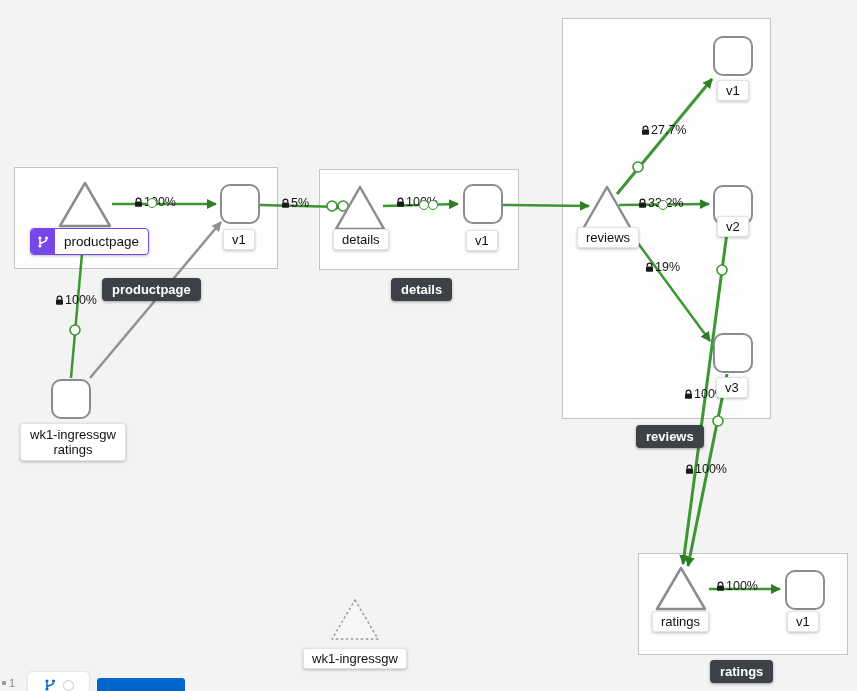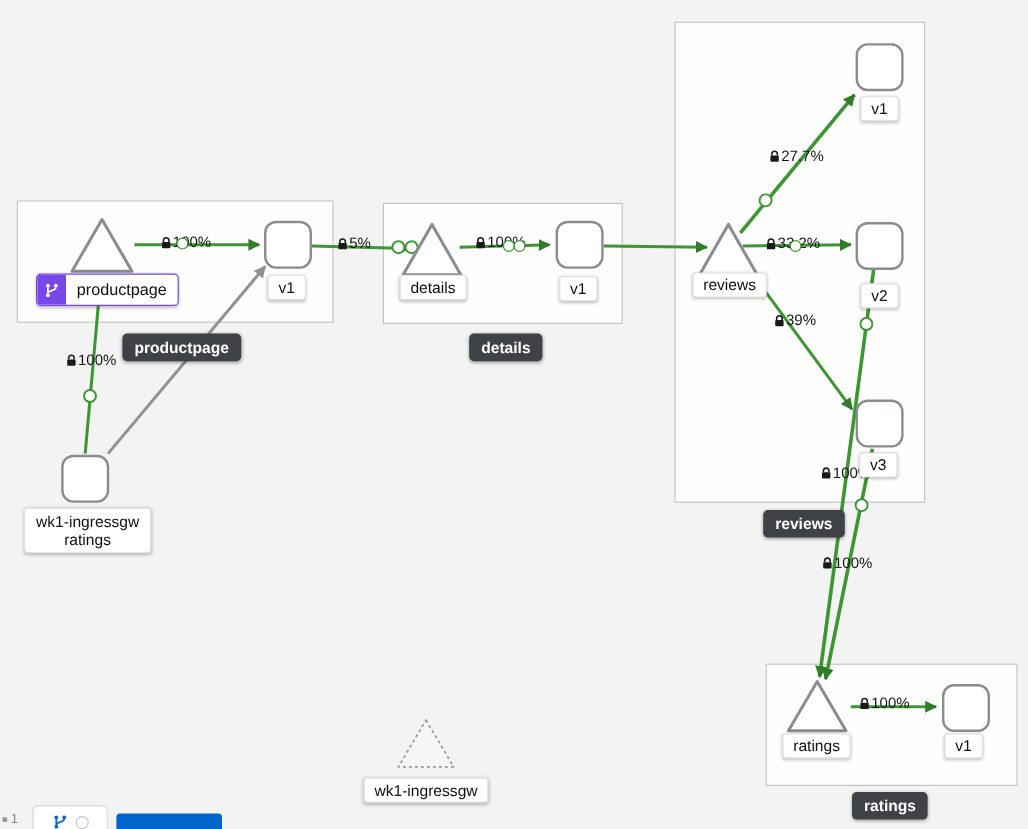--- a/index.html
+++ b/index.html
@@ -147,21 +147,21 @@
         <path d="M3.2 4.6V3.4a2.3 2.3 0 0 1 4.6 0v1.2" fill="none" stroke="#1a1a1a" stroke-width="1.3"></path>
         <rect x="2" y="4.6" width="7" height="5.2" rx="0.8" fill="#1a1a1a"></rect>
       </svg>
     <span>33.2%</span>
   </div>
   <div class="elabel" style="left:644px;top:260px">
     <svg width="11" height="11" viewBox="0 0 11 11">
         <path d="M3.2 4.6V3.4a2.3 2.3 0 0 1 4.6 0v1.2" fill="none" stroke="#1a1a1a" stroke-width="1.3"></path>
         <rect x="2" y="4.6" width="7" height="5.2" rx="0.8" fill="#1a1a1a"></rect>
       </svg>
-    <span>39%</span>
+    <span>19%</span>
   </div>
   <div class="elabel" style="left:683px;top:387px">
     <svg width="11" height="11" viewBox="0 0 11 11">
         <path d="M3.2 4.6V3.4a2.3 2.3 0 0 1 4.6 0v1.2" fill="none" stroke="#1a1a1a" stroke-width="1.3"></path>
         <rect x="2" y="4.6" width="7" height="5.2" rx="0.8" fill="#1a1a1a"></rect>
       </svg>
     <span>100%</span>
   </div>
   <div class="elabel" style="left:684px;top:462px">
     <svg width="11" height="11" viewBox="0 0 11 11">
@@ -192,21 +192,21 @@
           <path d="M4.5 5.2v5.6 M12 5.2c0 3.8-7.5 2.2-7.5 5.6" fill="none" stroke="#fff" stroke-width="1.7"></path>
         </svg>
     </span>
     <span class="vs-text">productpage</span>
   </div>
   <div class="nlabel" style="left:223px;top:229px">v1</div>
   <div class="nlabel" style="left:333px;top:229px">details</div>
   <div class="nlabel" style="left:466px;top:230px">v1</div>
   <div class="nlabel" style="left:577px;top:227px">reviews</div>
   <div class="nlabel" style="left:717px;top:80px">v1</div>
-  <div class="nlabel" style="left:717px;top:236px">v2</div>
+  <div class="nlabel" style="left:717px;top:216px">v2</div>
   <div class="nlabel" style="left:716px;top:377px">v3</div>
   <div class="nlabel" style="left:652px;top:611px">ratings</div>
   <div class="nlabel" style="left:787px;top:611px">v1</div>
   <div class="nlabel center" style="left:20px;top:423px;padding:3px 9px">
     <div>wk1-ingressgw</div>
     <div>ratings</div>
   </div>
   <div class="nlabel" style="left:303px;top:648px">wk1-ingressgw</div>
 
   <div class="dbadge" style="left:102px;top:278px">productpage</div>

